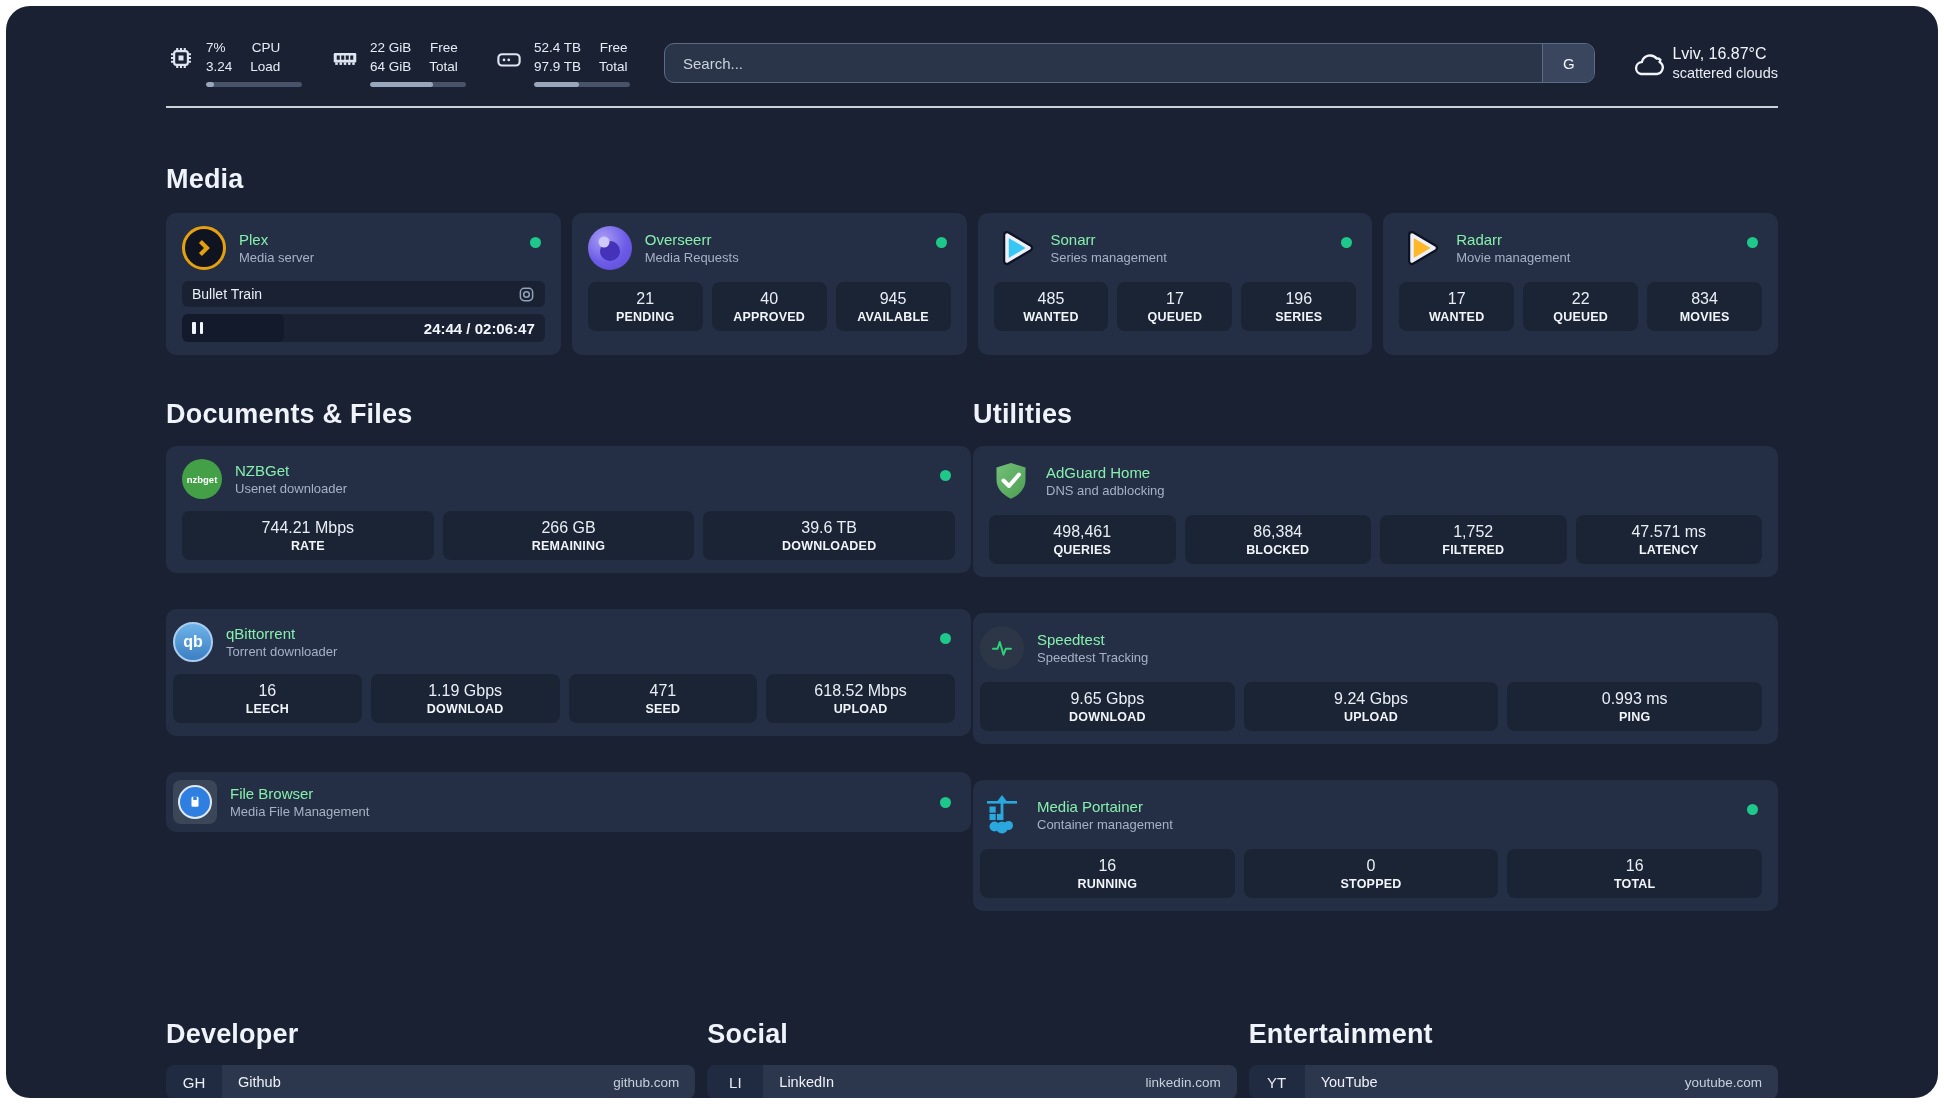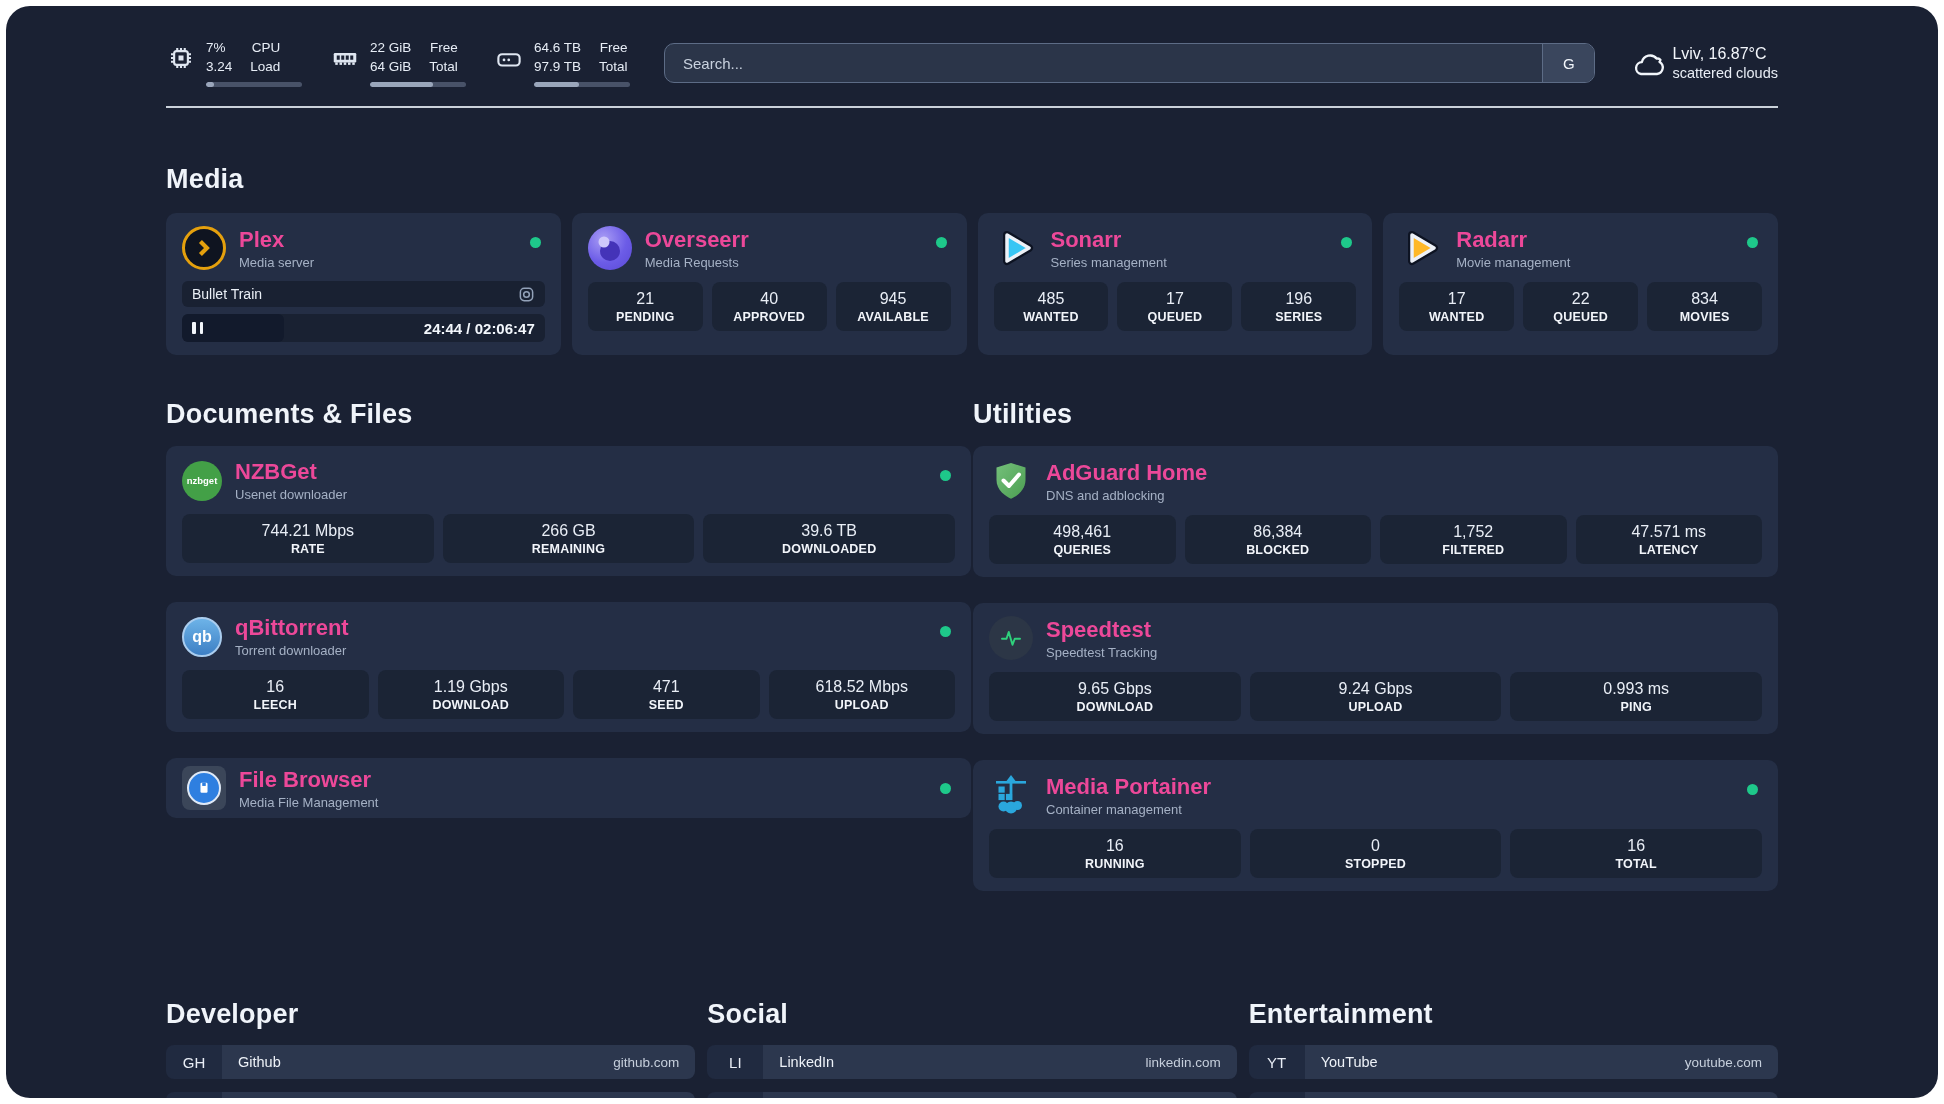--- a/index.html
+++ b/index.html
@@ -31,41 +31,41 @@
 
   .divider { margin-top:18px; border-bottom:2px solid rgba(234,240,248,0.85); }
 
   
   .section-title { margin-top:56px; font-size:27px; font-weight:600; color:#f0f4fa; letter-spacing:.2px; }
   .media-grid { margin-top:18px; display:grid; grid-template-columns:repeat(4,1fr); gap:11px; }
 
   .app-card { background:#242e45; border-radius:10px; padding:13px 16px; position:relative; }
   .app-header { display:flex; align-items:center; gap:13px; }
   .app-icon { width:44px; height:44px; flex:none; display:flex; align-items:center; justify-content:center; }
-  .app-name { font-size:22px; font-weight:700; color:#ec4899; }
+  .app-name { font-size:15px; font-weight:400; color:#86efac; }
   .app-sub { font-size:13px; color:#a5b1c5; margin-top:2px; }
   .status-dot { position:absolute; top:24px; right:20px; width:11px; height:11px; border-radius:50%; background:#1ec88a; }
 
   .stat-row { display:flex; gap:9px; margin-top:12px; }
   .stat-tile { flex:1; background:#1b2435; border-radius:8px; text-align:center; padding:8px 4px 7px; }
   .stat-value { font-size:16px; color:#e9eef6; }
   .stat-label { font-size:12.5px; font-weight:700; color:#f2f5fa; margin-top:2px; letter-spacing:.2px; }
 
   
   .media-row { margin-top:11px; background:rgba(13,19,31,.5); border-radius:6px; padding:4px 10px; display:flex; align-items:center; justify-content:space-between; font-size:14px; color:#eaeff6; height:26px; }
   .player-row { margin-top:7px; background:rgba(13,19,31,.5); border-radius:6px; height:28px; position:relative; display:flex; align-items:center; overflow:hidden; }
   .player-fill { position:absolute; left:0; top:0; bottom:0; background:#121a2c; border-radius:6px; }
   .pause-btn { position:relative; margin-left:10px; display:flex; gap:4px; cursor:pointer; }
   .pause-btn span { width:3.5px; height:12px; background:#f2f6fb; border-radius:1px; }
   .player-time { margin-left:auto; position:relative; padding-right:10px; font-size:15px; font-weight:600; color:#f3f7fc; }
 
   .two-col { margin-top:44px; display:grid; grid-template-columns:1fr 1fr; column-gap:2px; align-items:start; }
   .col .section-title { margin-top:0; }
   .col .app-card { margin-top:16px; }
-  .col .app-card + .app-card { margin-top:26px; }
+  .col .app-card + .app-card { margin-top:36px;padding-left:7px; }
   .app-card.slim { padding:8px 16px; }
   .app-card.slim .status-dot { top:calc(50% - 5.5px); }
 
   
   .links-grid { margin-top:52px; display:grid; grid-template-columns:repeat(3,1fr); gap:12px; align-items:start; }
   .link-list { margin-top:15px; }
   .link-row { display:flex; height:34px; margin-bottom:13px; border-radius:8px; overflow:hidden; cursor:pointer; }
   .link-abbr { width:56px; flex:none; background:#202a40; display:flex; align-items:center; justify-content:center; font-size:15px; color:#e9eef6; }
   .link-main { flex:1; background:#2c374e; display:flex; align-items:center; justify-content:space-between; padding:0 16px; }
   .link-name { font-size:14.5px; color:#eef2f8; }
@@ -147,21 +147,21 @@
 
       <div class="sys-stat">
         <div class="sys-top">
           <svg class="sys-icon" viewBox="0 0 24 24" fill="none" stroke="currentColor" stroke-width="1.7">
             <rect x="3.5" y="9" width="17" height="9" rx="3"></rect>
             <circle cx="8" cy="13.5" r="1.1" fill="currentColor" stroke="none"></circle>
             <circle cx="11.8" cy="13.5" r="1.1" fill="currentColor" stroke="none"></circle>
           </svg>
           <div class="sys-cols">
             <div class="sys-col">
-              <span>64.6 TB</span>
+              <span>52.4 TB</span>
               <span>97.9 TB</span>
             </div>
             <div class="sys-col right">
               <span>Free</span>
               <span>Total</span>
             </div>
           </div>
         </div>
         <div class="sys-bar">
           <div class="sys-bar-fill" style="width: 47%;"></div>

